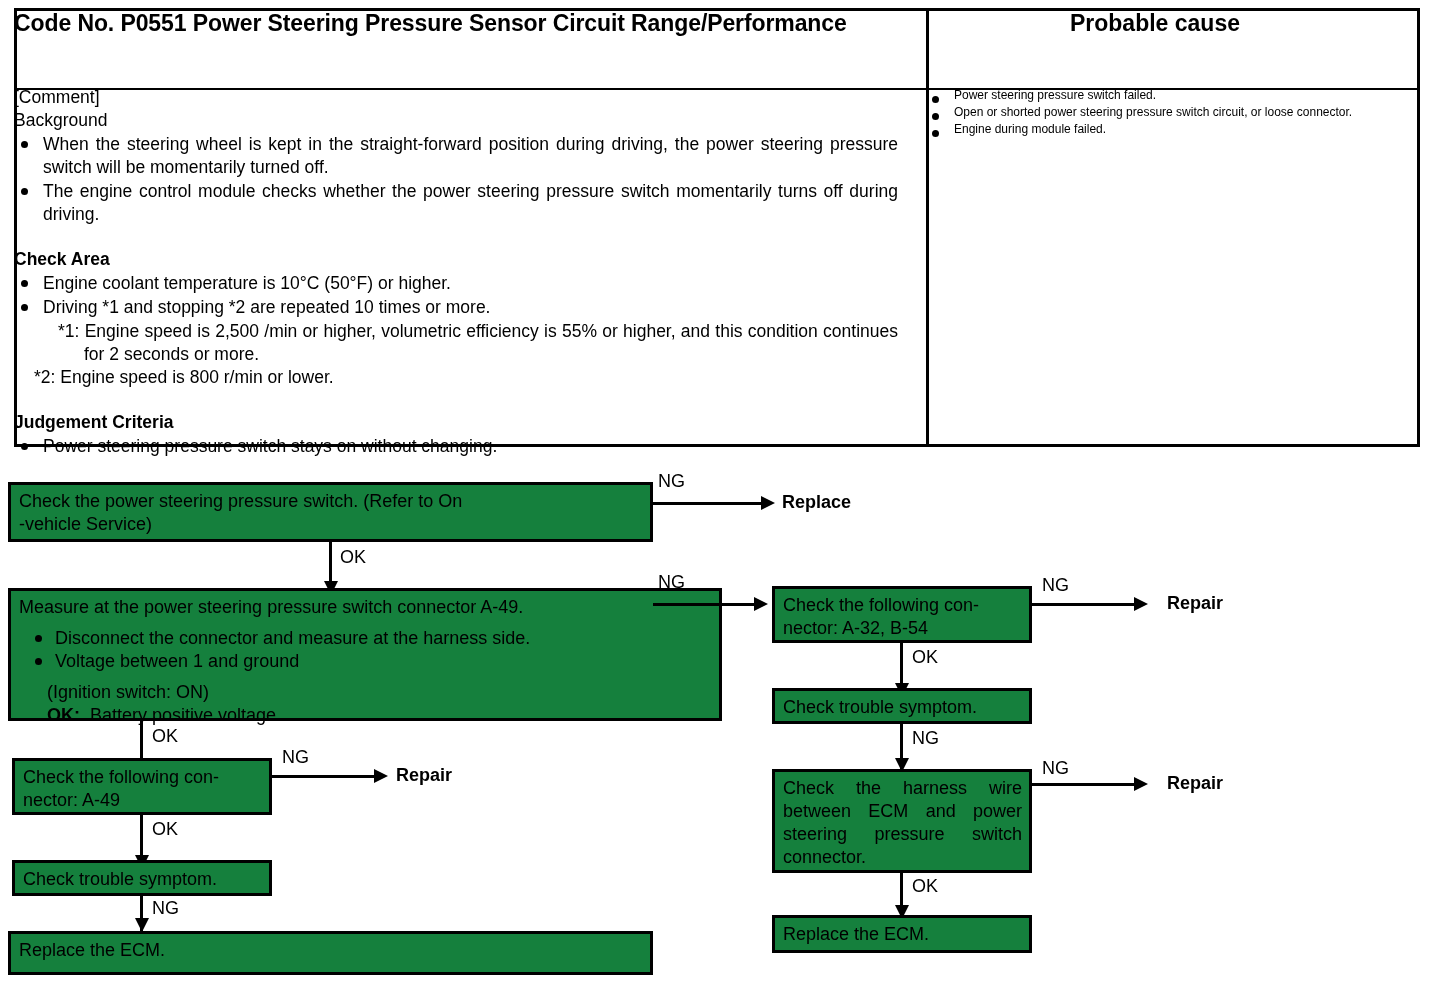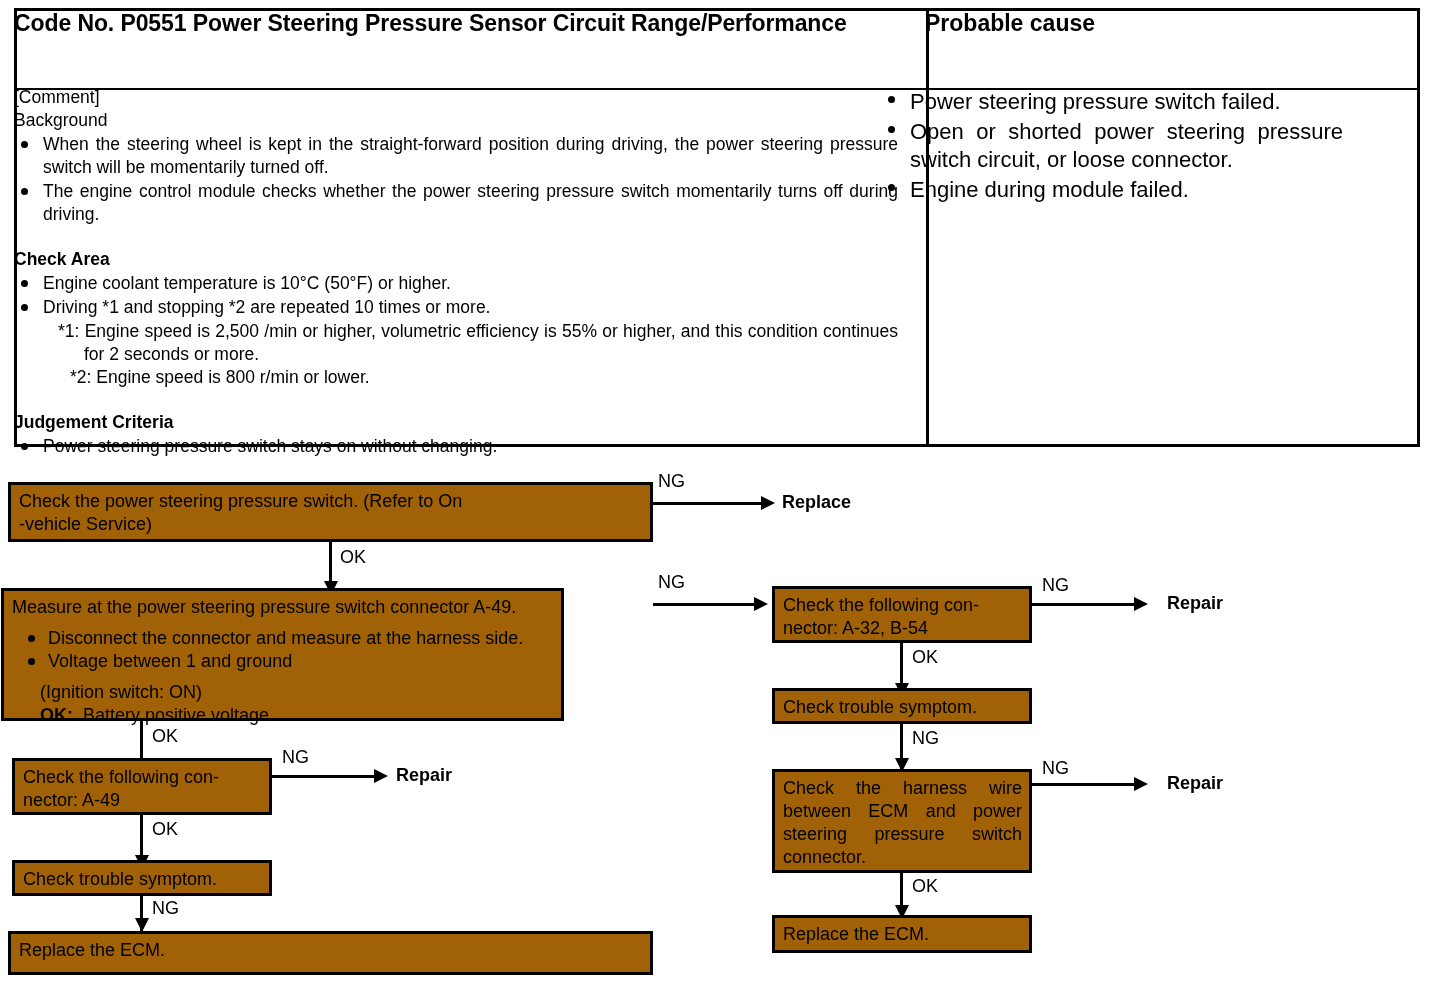--- a/index.html
+++ b/index.html
@@ -23,48 +23,48 @@
   }
   .tbl-hrule{
     position:absolute;left:0;top:77px;width:1400px;height:2px;background:#000;
   }
   .hdr-left{
     position:absolute;left:14px;top:10px;width:880px;
     font-size:23px;font-weight:bold;line-height:1.20;letter-spacing:-0.1px;
   }
   .hdr-right{
     position:absolute;left:925px;top:10px;width:460px;
-    font-size:23px;font-weight:bold;line-height:1.20;
+    font-size:23px;font-weight:bold;line-height:1.20;text-align:center;
   }
   .cell-left{
     position:absolute;left:14px;top:86px;width:884px;
     font-size:17.5px;line-height:1.30;
   }
   .cell-right{
-    position:absolute;left:881px;top:86px;width:462px;
-    font-size:22px;line-height:1.30;
+    position:absolute;left:925px;top:86px;width:462px;
+    font-size:12px;line-height:1.30;
   }
   .sect-head{font-weight:bold;margin-top:22px;margin-bottom:1px;}
   ul.bl{list-style:none;margin:0;padding:0;}
   ul.bl>li{position:relative;padding-left:29px;margin:1.5px 0;}
   ul.bl>li:before{
     content:"";position:absolute;left:7px;top:8px;
     width:7px;height:7px;border-radius:50%;background:#000;
   }
   .sub{padding-left:44px;text-indent:0;}
   .sub .hang{display:block;padding-left:26px;text-indent:-26px;}
-  .sub2{padding-left:56px;}
+  .sub2{padding-left:20px;}
   .rcause li{margin:2.5px 0;padding-left:40px;}
   .rcause li:before{left:14px;top:8px;}
   .just{text-align:justify;}
 
   
   .fc{position:absolute;left:0;top:455px;width:1440px;height:527px;}
   .bx{
-    position:absolute;border:3px solid #000;background:#a16207;box-sizing:border-box;
+    position:absolute;border:3px solid #000;background:#15803d;box-sizing:border-box;
     font-size:18px;line-height:1.28;padding:5px 7px 4px 8px;
   }
   .bx .t{display:block;white-space:pre-line;}
   .lbl{
     position:absolute;font-size:18px;font-weight:bold;white-space:nowrap;
   }
   .flag{
     position:absolute;font-size:18px;font-weight:normal;white-space:nowrap;
   }
   .hl{position:absolute;height:3px;background:#000;}
@@ -140,21 +140,21 @@
 
     <div class="flag" style="left:658px;top:16px;">NG</div>
     <div class="hl" style="left:653px;top:47px;width:110px;"></div>
     <div class="arrow-r" style="left:761px;top:41px;"></div>
     <div class="lbl" style="left:782px;top:37px;">Replace</div>
 
     <div class="vl" style="left:329px;top:87px;height:43px;"></div>
     <div class="arrow-d" style="left:324px;top:126px;"></div>
     <div class="flag" style="left:340px;top:92px;">OK</div>
 
-    <div class="bx" style="left:1px;top:133px;width:563px;height:133px;">
+    <div class="bx" style="left:8px;top:133px;width:714px;height:133px;">
       <span class="t">Measure at the power steering pressure switch connector A-49.</span>
       <ul class="bullets-in-box">
         <li>Disconnect the connector and measure at the harness side.</li>
         <li>Voltage between 1 and ground</li>
       </ul>
       <span class="ind">(Ignition switch: ON)</span>
       <span class="ind"><span class="bold">OK:</span>&nbsp; <span>Battery positive voltage</span></span>
     </div>
 
     <div class="flag" style="left:658px;top:117px;">NG</div>

